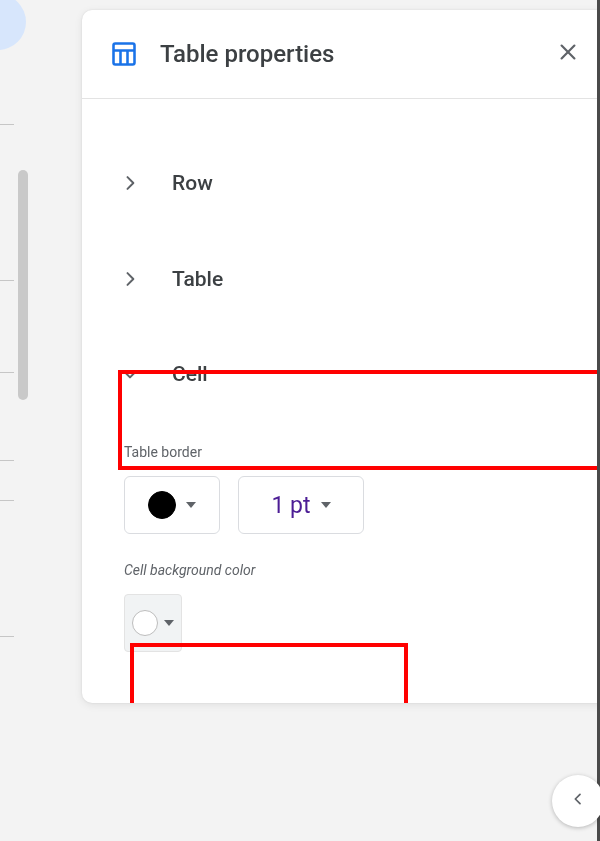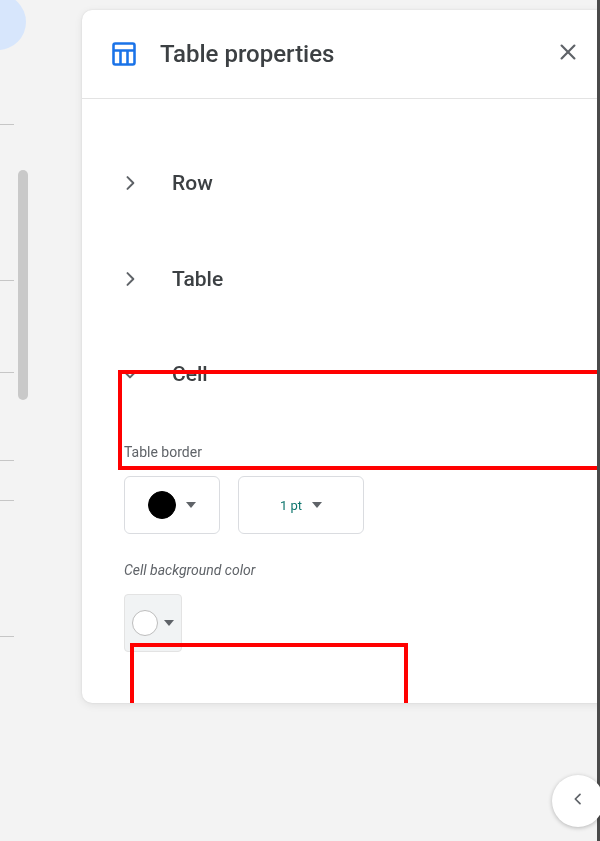--- a/index.html
+++ b/index.html
@@ -155,22 +155,22 @@
   .dropdown {
     height: 56px;
     border: 1px solid #dadce0;
     border-radius: 6px;
     display: flex;
     align-items: center;
     padding: 0 12px;
     background: #fff;
     cursor: pointer;
     gap: 8px;
-    color: #0f766e;
-    font-size: 13px;
+    color: #4c1d95;
+    font-size: 23px;
   }
   .dropdown.small { width: 70px; justify-content: center; }
   .dropdown.mid   { width: 100px; justify-content: center; }
   .swatch-circle {
     width: 26px;
     height: 26px;
     border-radius: 50%;
     border: 1px solid #bdbdbd;
     flex: 0 0 auto;
   }

